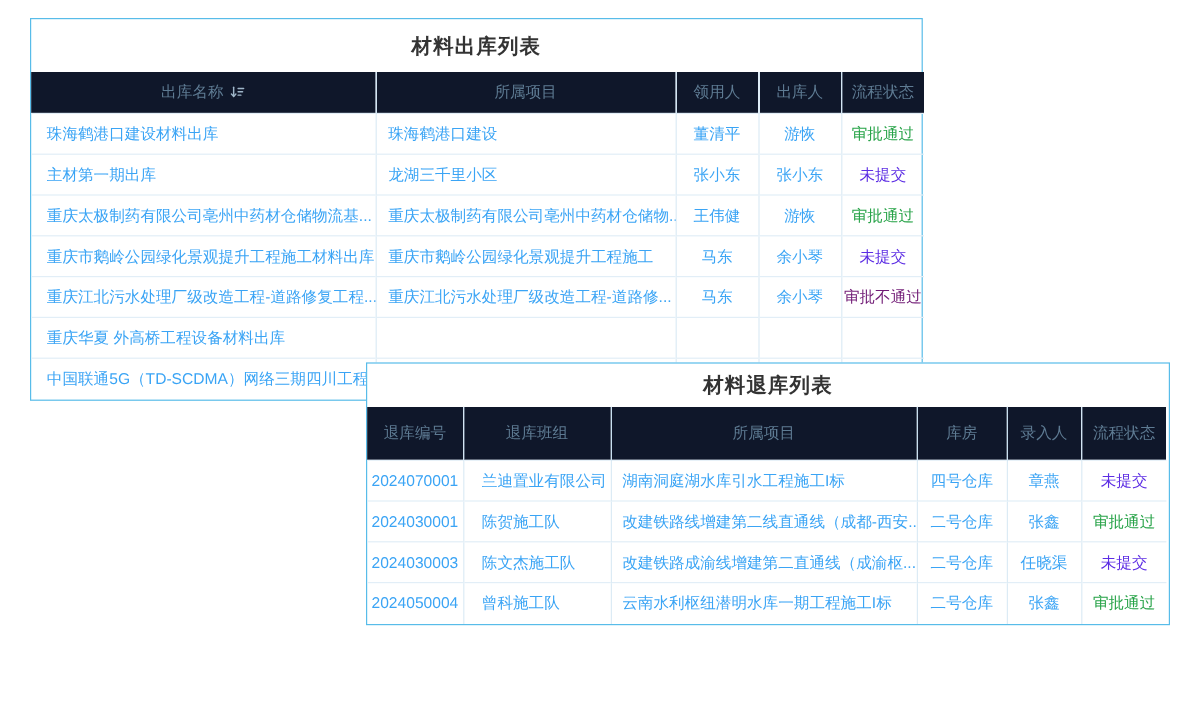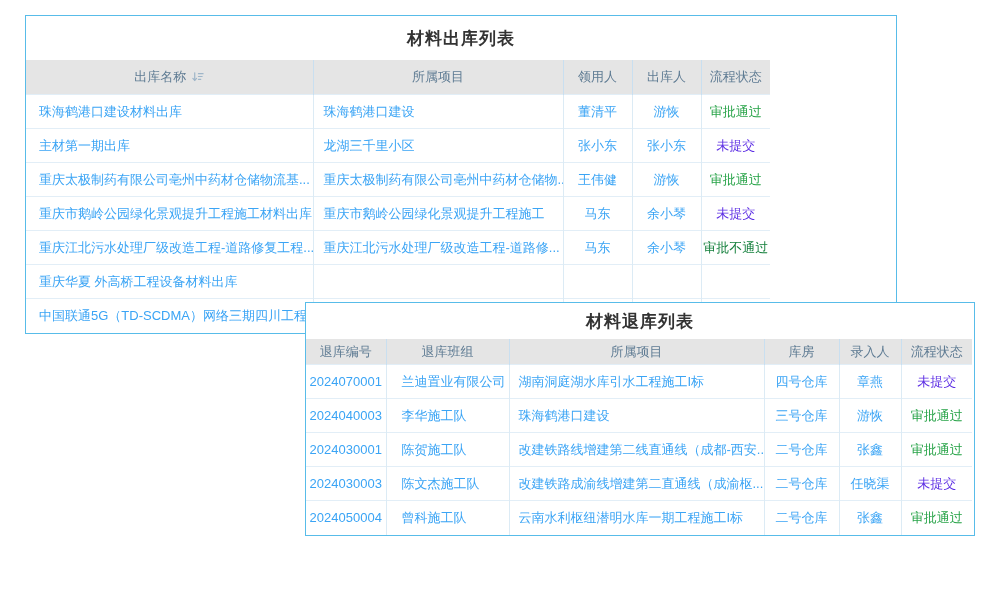--- a/index.html
+++ b/index.html
@@ -24,60 +24,60 @@
   #panel-out .panel-title{height:44px;line-height:46px;}
   #panel-ret .panel-title{height:36px;line-height:38px;}
   table{
     border-collapse:collapse;
     table-layout:fixed;
     font-size:13px;
   }
   #panel-out table{width:744px;}
   #panel-ret table{width:666px;}
   th{
-    background:#e5e5e5;
+    background:#0f172a;
     color:#5e7b93;
     font-weight:normal;
     height:34px;
     text-align:center;
     border-left:1px solid #c9dff0;
     white-space:nowrap;overflow:hidden;
     padding:0;
   }
-  #panel-ret th{height:25px;}
+  #panel-ret th{height:44px;}
   th:first-child{border-left:none;}
   td{
     height:34px;
     color:#3aa4f5;
     text-align:center;
     border-top:1px solid #e2eef7;
     border-left:1px solid #dcebf5;
     white-space:nowrap;overflow:hidden;
     padding:0;
     box-sizing:border-box;
   }
   td:first-child{border-left:none;}
   td.al{text-align:left;}
   td.p13{padding-left:13px;}
   td.p10{padding-left:10px;}
   td.p12{padding-left:15px;}
   td.p9{padding-left:9px;}
   .st-pending{color:#5c2de4;}
   .st-approved{color:#27a348;}
-  .st-rejected{color:#15803d;margin-left:12px;}
+  .st-rejected{color:#701a75;margin-left:12px;}
   .sort-icon{
     display:inline-block;
     vertical-align:-2px;
     margin-left:5px;
   }
 </style>
 </head>
 <body>
 
-<div class="panel" id="panel-out" style="left:25px;top:15px;width:872px;">
+<div class="panel" id="panel-out" style="left:25px;top:15px;width:744px;">
   <div class="panel-title">材料出库列表</div>
   <table>
     <colgroup>
       <col style="width:287px">
         <col style="width:250px">
         <col style="width:69px">
         <col style="width:69px">
         <col style="width:69px">
     </colgroup>
     <thead>
@@ -175,28 +175,20 @@
     <tbody>
       <tr>
         <td>2024070001</td>
         <td class="al p12">兰迪置业有限公司</td>
         <td class="al p9">湖南洞庭湖水库引水工程施工I标</td>
         <td>四号仓库</td>
         <td>章燕</td>
         <td class="st-pending">未提交</td>
       </tr>
       <tr>
-        <td>2024040003</td>
-        <td class="al p12">李华施工队</td>
-        <td class="al p9">珠海鹤港口建设</td>
-        <td>三号仓库</td>
-        <td>游恢</td>
-        <td class="st-approved">审批通过</td>
-      </tr>
-      <tr>
         <td>2024030001</td>
         <td class="al p12">陈贺施工队</td>
         <td class="al p9">改建铁路线增建第二线直通线（成都-西安...</td>
         <td>二号仓库</td>
         <td>张鑫</td>
         <td class="st-approved">审批通过</td>
       </tr>
       <tr>
         <td>2024030003</td>
         <td class="al p12">陈文杰施工队</td>

